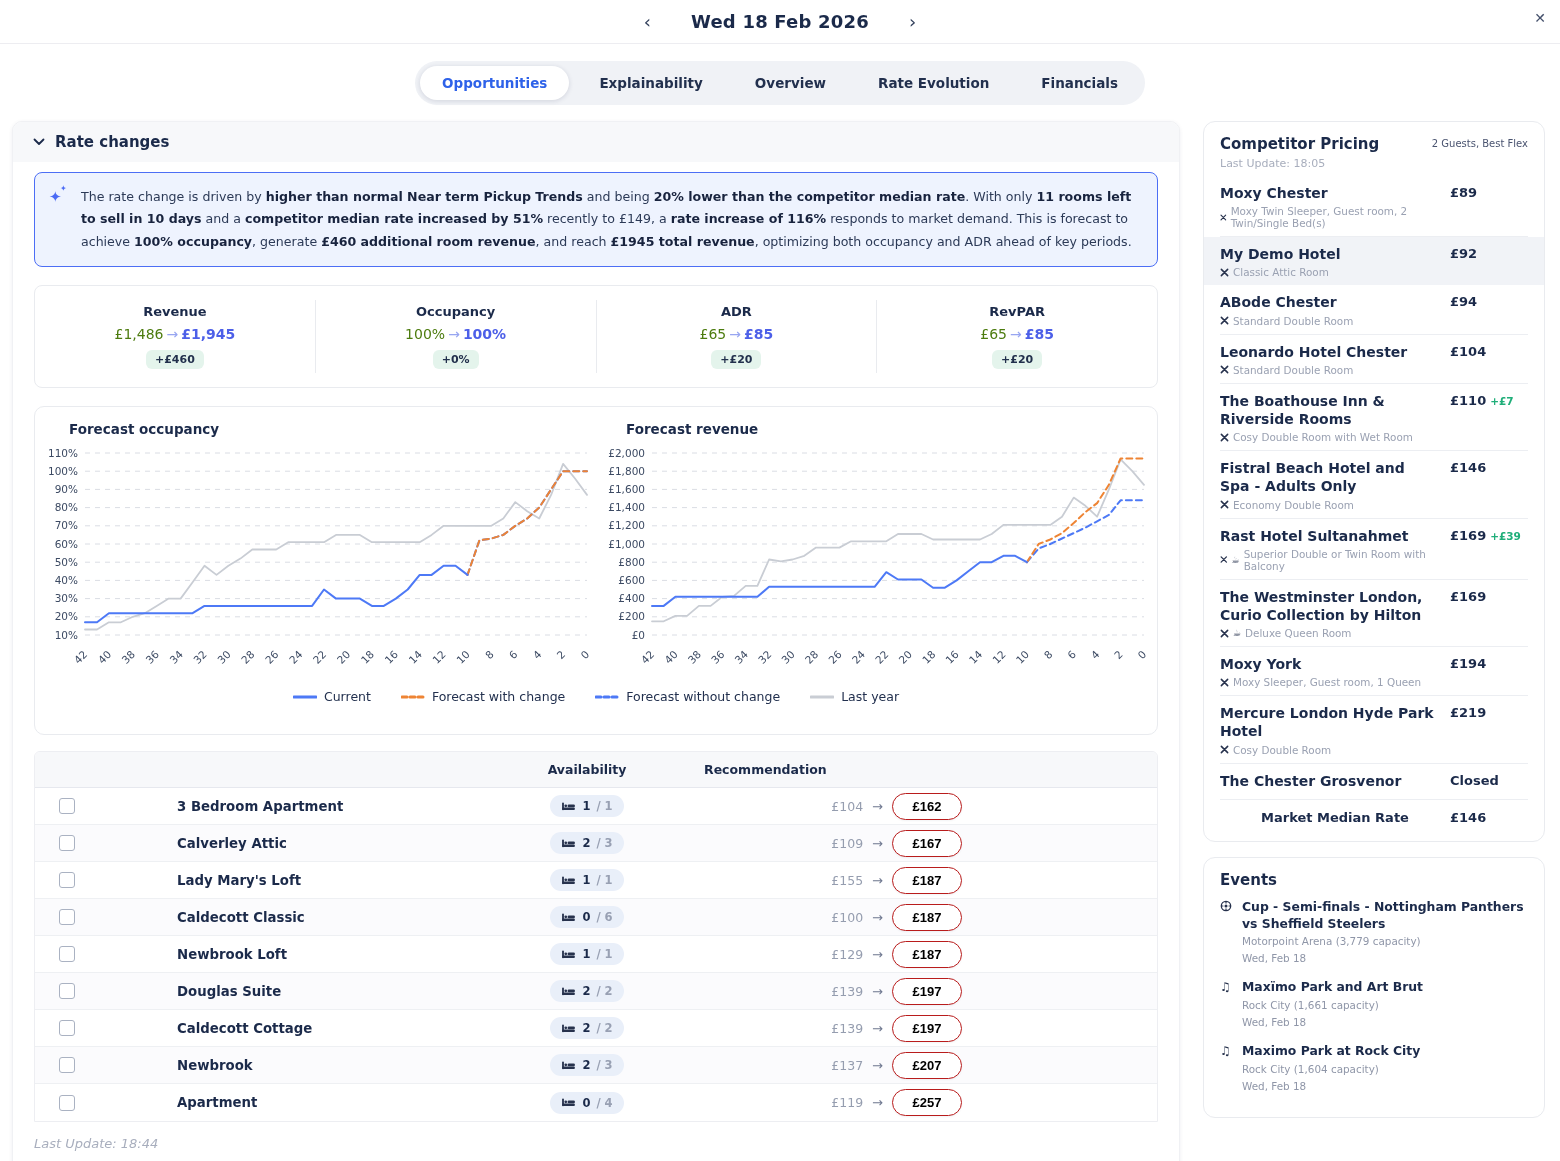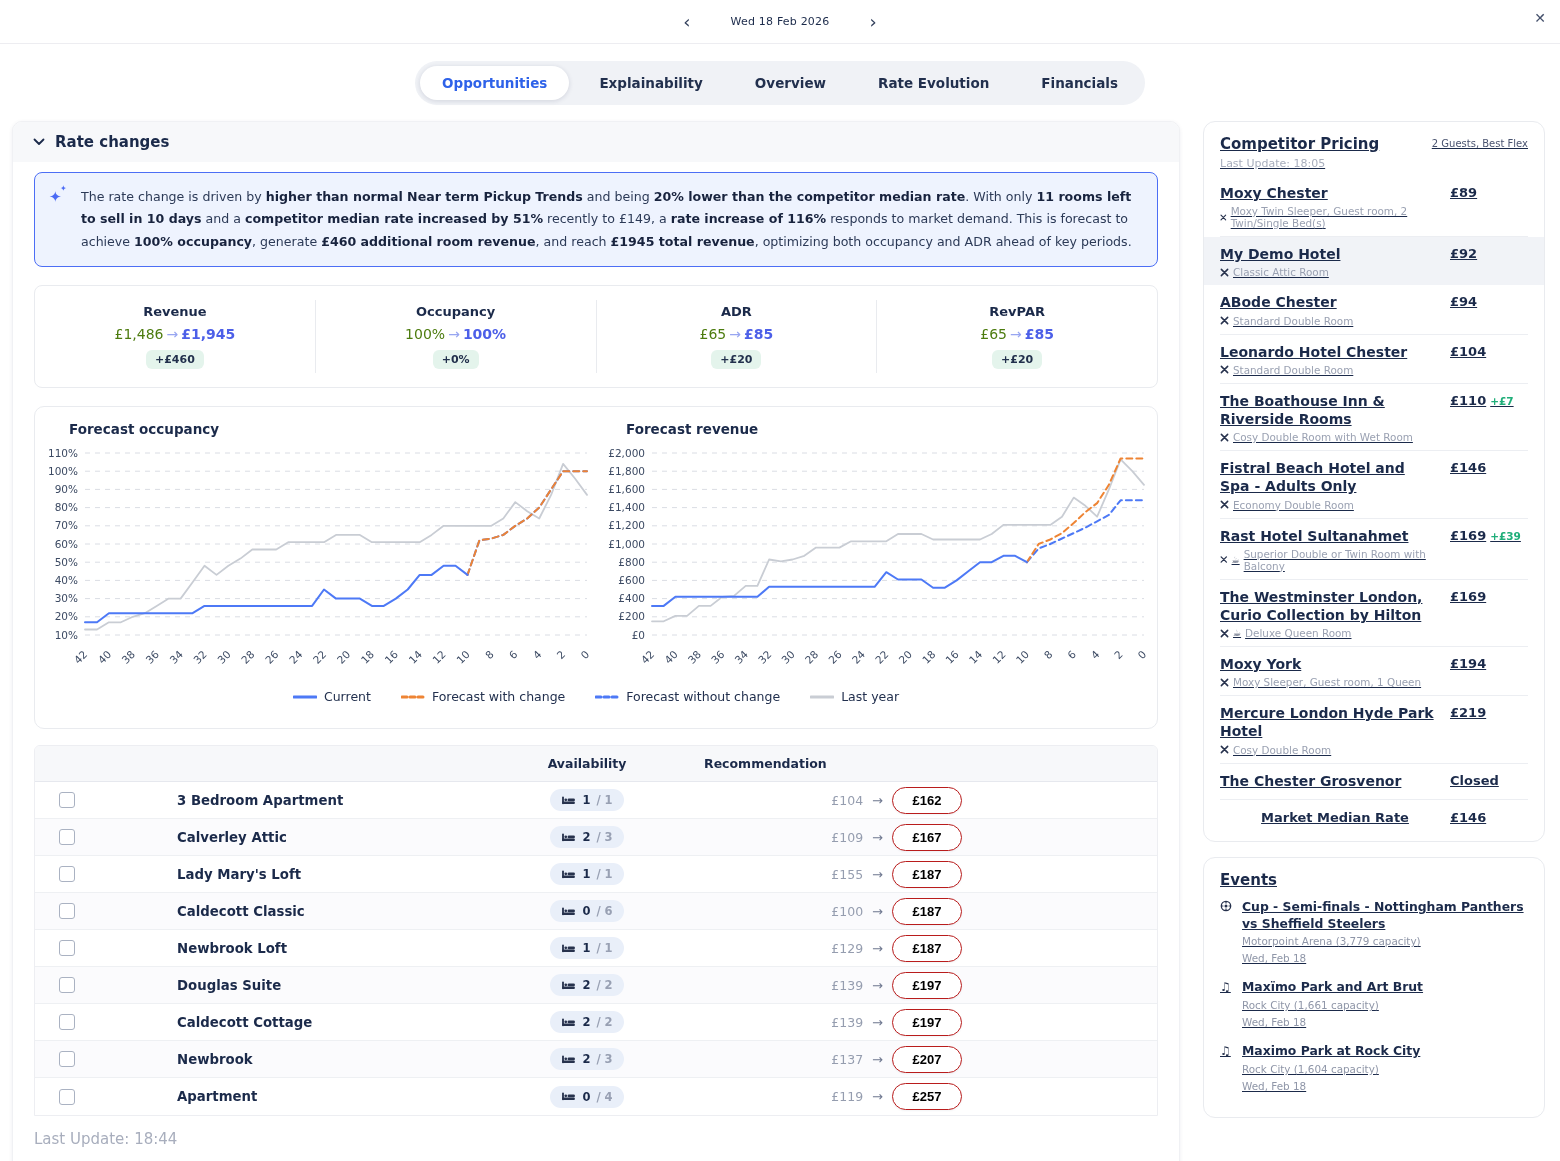--- a/index.html
+++ b/index.html
@@ -4,21 +4,21 @@
 <style>
   * { margin:0; padding:0; box-sizing:border-box; }
   html,body { width:1560px; height:1161px; overflow:hidden; background:#fff;
     font-family:"DejaVu Sans","Liberation Sans",sans-serif; color:#1b2a4a; }
 
   
   .topbar { height:44px; display:flex; align-items:center; justify-content:center;
     position:relative; border-bottom:1px solid #ededf1; background:#fff; }
   .date-nav { display:flex; align-items:center; gap:36px; }
   .nav-arrow { font-size:18px; color:#33405c; cursor:pointer; line-height:1; padding:0 4px; }
-  .date-label { font-size:11px; font-weight:400; letter-spacing:.2px; }
+  .date-label { font-size:18px; font-weight:700; letter-spacing:.2px; }
   .close-btn { position:absolute; right:14px; top:10px; font-size:14px; color:#44506b; cursor:pointer; }
 
   
   .tabs-row { display:flex; justify-content:center; margin-top:17px; }
   .tabs { background:#f0f2f6; border-radius:24px; padding:5px; display:flex;gap:8px; }
   .tab { padding:9px 22px; font-size:13.5px; font-weight:600; color:#22304e;
     border-radius:19px; cursor:pointer; white-space:nowrap; }
   .tab.active { background:#fff; color:#2e62e9; box-shadow:0 1px 5px rgba(20,30,70,.14); }
 
   
@@ -49,21 +49,21 @@
   .kpi-arrow { color:#98a6f1; padding:0 3px; }
   .kpi-to { color:#4c5fe8; font-weight:700; }
   .kpi-badge { display:inline-block; margin-top:8px; background:#e4f4ec; color:#22304c;
     font-size:11px; font-weight:600; padding:3px 9px; border-radius:6px; }
 
   
   .chart-card { margin-top:18px; border:1px solid #e9ebef; border-radius:10px; padding:12px 4px 24px 4px; }
   .charts { display:flex; }
   .chart-block { width:50%; }
   .chart-title { font-size:13.5px; font-weight:700; margin:2px 0 2px 30px; }
-  .legend { display:flex; justify-content:center; gap:30px; margin:4px 0 0 0; }
+  .legend { display:flex; justify-content:center; gap:30px; margin:4px 0 6px 0; }
   .legend-item { display:flex; align-items:center; gap:7px; font-size:12.5px; color:#22304e; }
   .tick-label { font-size:10.5px; fill:#3c4a63; }
 
   
   .table { margin-top:16px; border:1px solid #edeef2; border-radius:6px 6px 0 0; overflow:hidden; }
   .thead { display:flex; background:#f7f8fa; border-bottom:1px solid #e6e8ee;
     font-size:12.5px; font-weight:700; padding:10px 0; }
   .col-check { width:64px; display:flex; justify-content:center; align-items:center; flex:none; }
   .col-name { flex:1; padding-left:78px; display:flex; align-items:center; }
   .col-avail { width:170px; display:flex; justify-content:center; align-items:center; flex:none; }
@@ -77,32 +77,32 @@
   .avail-pill { background:#e9eff9; border-radius:13px; padding:4px 11px; display:flex; align-items:center; gap:6px;
     font-size:11.5px; }
   .avail-booked { font-weight:700; color:#1b2a4a; }
   .avail-cap { color:#98a0b3; font-weight:600; }
   .reco-group { display:flex; align-items:center; justify-content:flex-end; width:290px; gap:9px; }
   .cur-price { font-size:12.5px; color:#959daf; }
   .reco-arrow { color:#6f7890; font-size:13px; }
   .reco-pill { border:1px solid #b91c1c; border-radius:15px; background:#fff; min-width:70px; text-align:center;
     padding:5px 14px; font-size:13px; font-weight:700; cursor:pointer; box-shadow:0 1px 2px rgba(20,30,70,.05); }
 
-  .last-update { margin-top:14px; font-size:15px; color:#a8aebd; }
+  .last-update { margin-top:14px; font-size:13px; color:#a8aebd;font-style:italic; }
   .footer-row { margin-top:16px; display:flex; align-items:center; }
   .btn { border-radius:20px; font-size:13px; font-weight:700; cursor:pointer;
     display:inline-flex; align-items:center; gap:7px; padding:9px 18px; }
   .btn-outline { background:#fff; border:1px solid #e1e4ea; color:#1b2a4a; box-shadow:0 1px 2px rgba(20,30,70,.05); }
   .btn-primary { background:#3f68f2; border:1px solid #3f68f2; color:#fff; }
   .spacer { flex:1; }
   .footer-row .btn + .btn { margin-left:14px; }
 
   
   .sidebar { width:342px; flex:none; }
-  .side-card { border:1px solid #e9ebef; border-radius:12px; padding:13px 16px 10px 16px; background:#fff;text-decoration:underline; }
+  .side-card { border:1px solid #e9ebef; border-radius:12px; padding:13px 16px 10px 16px; background:#fff; }
   .side-card + .side-card { margin-top:15px; }
   .cp-head { display:flex; justify-content:space-between; align-items:flex-start; }
   .cp-title { font-size:15px; font-weight:700; }
   .cp-filter { font-size:10px; color:#4a5470; margin-top:3px; }
   .cp-update { font-size:11px; color:#a8aebd; margin-top:4px; }
   .cp-list { margin-top:6px; }
   .cp-row { display:flex; padding:8px 0 7px 0; border-bottom:1px solid #eceef2; gap:8px; }
   .cp-row:last-of-type { border-bottom:none; }
   .cp-row.hl { background:#f1f3f7; margin:0 -16px; padding-left:16px; padding-right:16px; border-bottom:none; }
   .cp-info { flex:1; min-width:0; }

